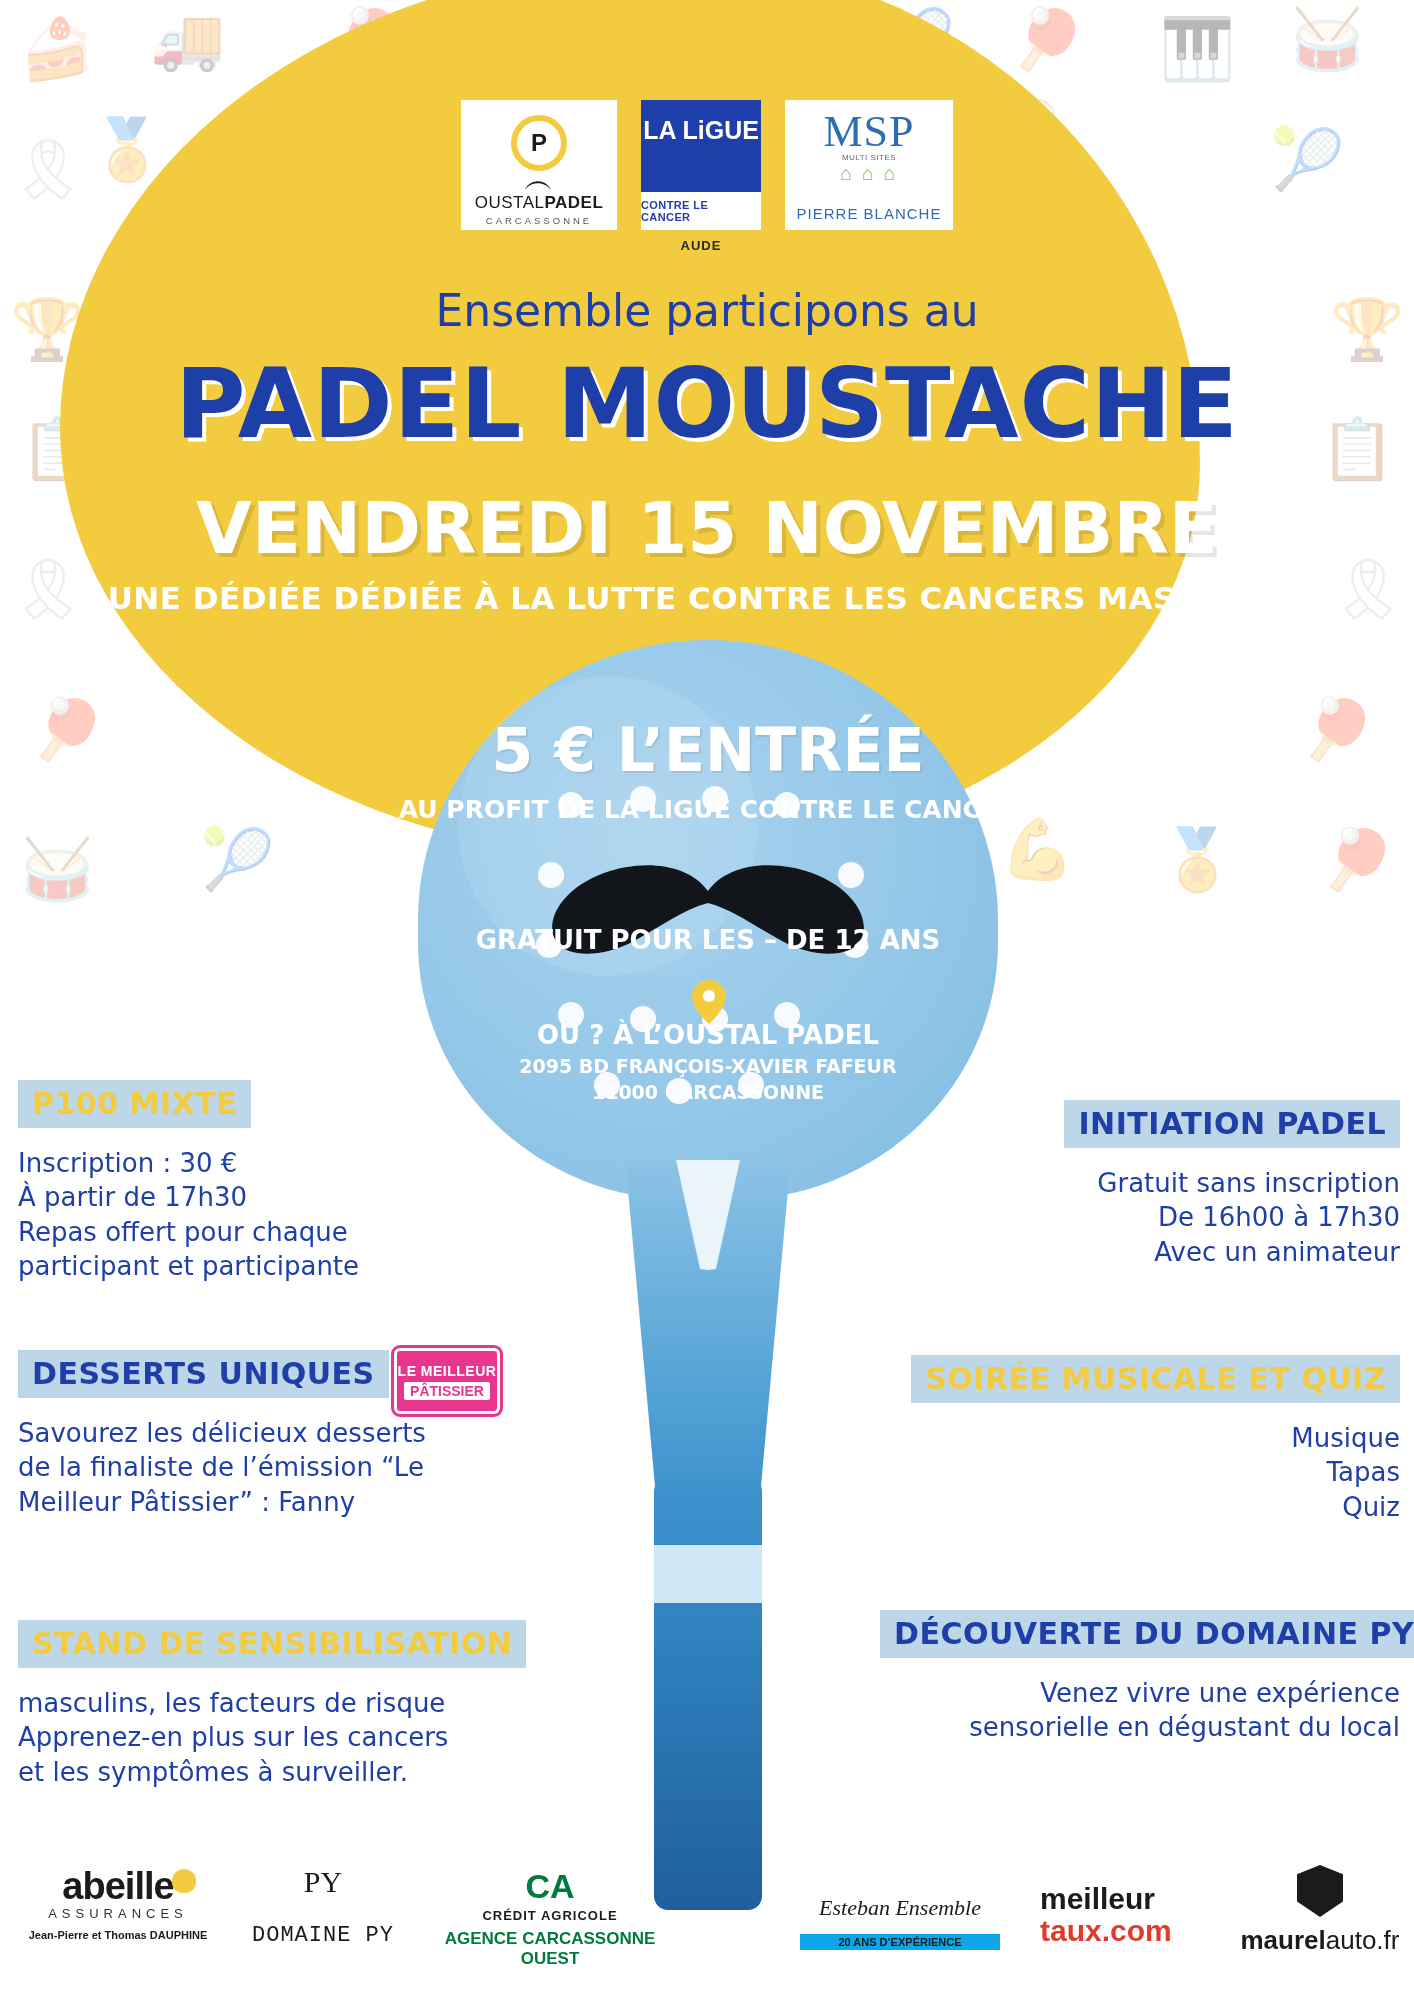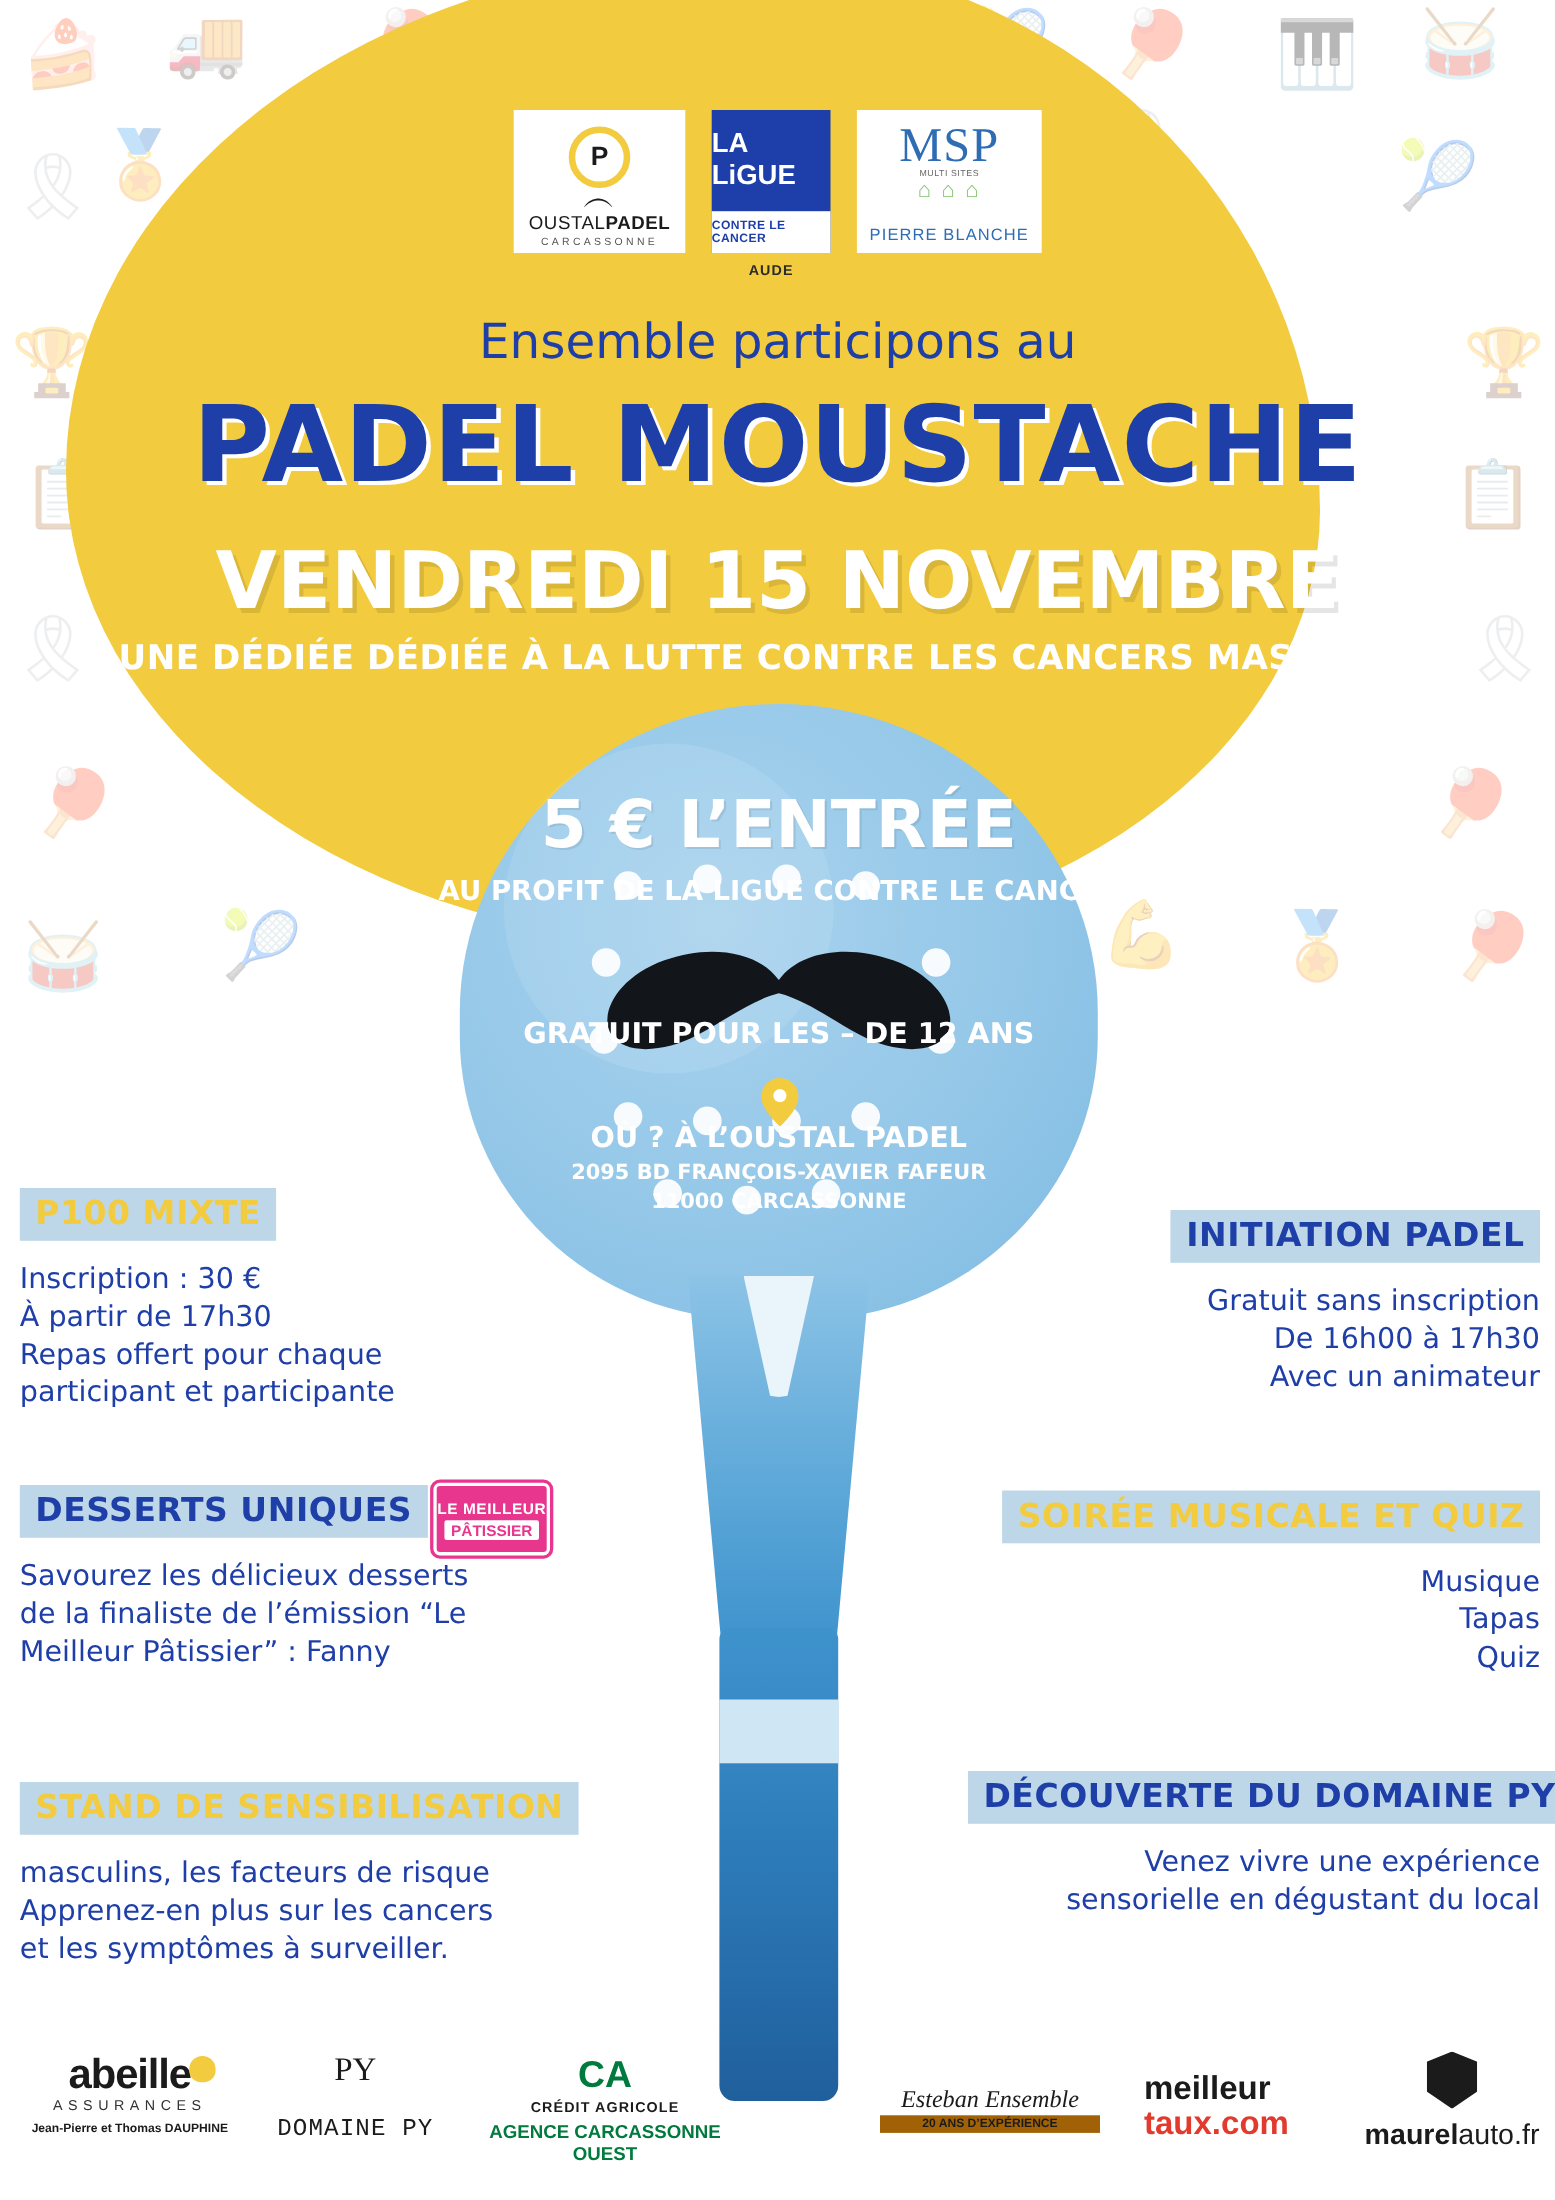--- a/index.html
+++ b/index.html
@@ -54,21 +54,21 @@
     width: 56px; height: 56px; border-radius: 50%;
     border: 6px solid #f2cb3f; position: relative;
     display:flex; align-items:center; justify-content:center;
     color:#1b1b1b; font-size: 26px; font-weight: bold;
   }
   #logo-oustal .mst { font-size: 30px; line-height: 10px; margin-top: 4px; color:#1b1b1b;}
   #logo-oustal .t1 { font-size: 17px; letter-spacing: .5px; margin-top: 8px; color:#1b1b1b; font-weight: 400;}
   #logo-oustal .t1 b { font-weight: 800; }
   #logo-oustal .t2 { font-size: 9.5px; letter-spacing: 3px; color:#555; margin-top: 2px;}
 
-  #logo-ligue { width: 108px; height: 130px; background: #1e3faa; color: #fff;
+  #logo-ligue { width: 120px; height: 130px; background: #1e3faa; color: #fff;
     justify-content: space-between; padding: 16px 0 0 0; }
   #logo-ligue .lg1 { font-size: 25px; font-weight: 800; letter-spacing: 0px; }
   #logo-ligue .lg2 { background:#fff; color:#1e3faa; width: 100%; font-size: 11px;
     font-weight: 800; padding: 7px 0; letter-spacing: .4px; }
   #ligue-wrap { display:flex; flex-direction: column; align-items:center; }
   #ligue-aude { font-size: 13px; font-weight: 700; color: #2b2b2b; margin-top: 8px; letter-spacing: 1px;}
 
   #logo-msp { width: 168px; height: 130px; justify-content: flex-start; padding-top: 6px; }
   #logo-msp .m1 { font-family: "Liberation Serif", serif; font-size: 44px; color:#2e6db4; letter-spacing: 1px; font-weight: 400;}
   #logo-msp .m2 { font-size: 8px; color:#666; letter-spacing: .5px; margin-top: -4px;}
@@ -194,21 +194,21 @@
   #sp-domainepy .d1 { font-family:"Liberation Serif", serif; font-size: 30px; }
   #sp-domainepy .d2 { font-family:Liberation Mono, monospace; font-size: 22px; letter-spacing: 1px; margin-top: 24px;}
 
   #sp-ca { left: 430px; top: 12px; width: 240px; }
   #sp-ca .c1 { font-size: 34px; font-weight: 800; color: #007a3d; }
   #sp-ca .c2 { font-size: 13px; font-weight: 800; letter-spacing: 1px; margin-top: 2px;}
   #sp-ca .c3 { font-size: 17px; font-weight: 800; color: #007a3d; margin-top: 6px;}
 
   #sp-esteban { left: 800px; top: 40px; width: 200px; }
   #sp-esteban .e1 { font-family:"Liberation Serif", serif; font-style: italic; font-size: 22px; }
-  #sp-esteban .e2 { font-size: 11px; font-weight: 700; background:#a16207; padding: 2px 0; margin-top: 2px;}
+  #sp-esteban .e2 { font-size: 11px; font-weight: 700; background:#0ea5e9; padding: 2px 0; margin-top: 13px;}
 
   #sp-meilleurtaux { left: 1040px; top: 30px; width: 200px; text-align: left;}
   #sp-meilleurtaux .m1 { font-size: 30px; font-weight: 800; color:#1b1b1b; line-height: 0.95;}
   #sp-meilleurtaux .m2 { font-size: 30px; font-weight: 800; color:#1b1b1b; }
   #sp-meilleurtaux .m2 span { color:#e23b2e; }
 
   #sp-maurel { left: 1230px; top: 10px; width: 180px; }
   #sp-maurel .shield { width: 46px; height: 52px; background: #1b1b1b; margin: 0 auto;
      clip-path: polygon(50% 0%, 100% 18%, 100% 70%, 50% 100%, 0% 70%, 0% 18%); }
   #sp-maurel .mm { font-size: 26px; font-weight: 800; margin-top: 8px; }

